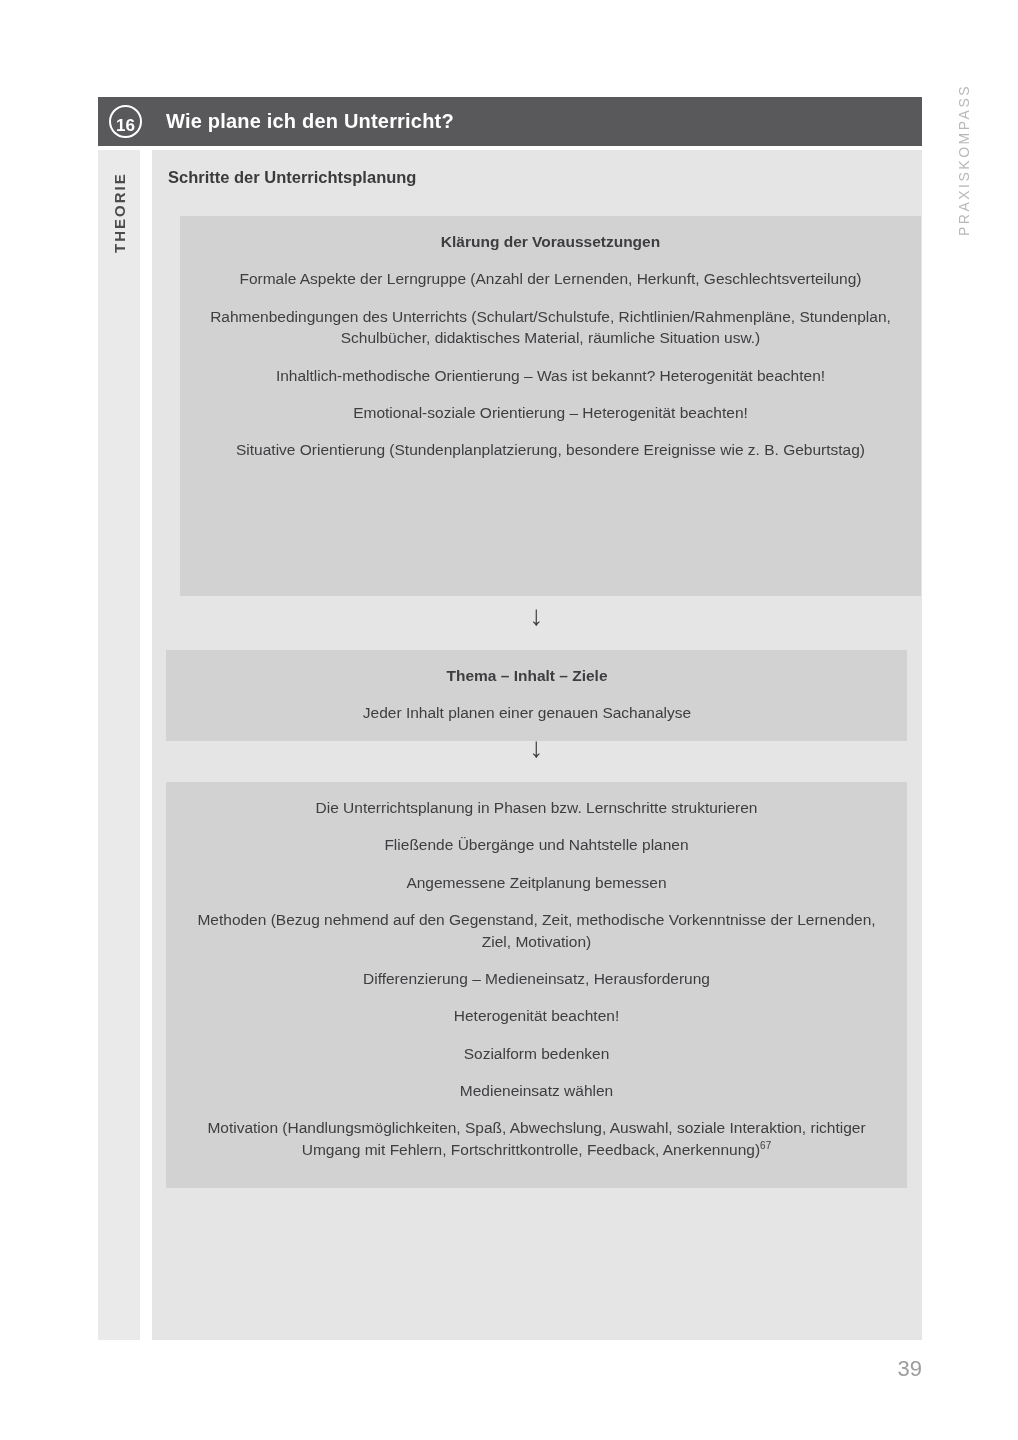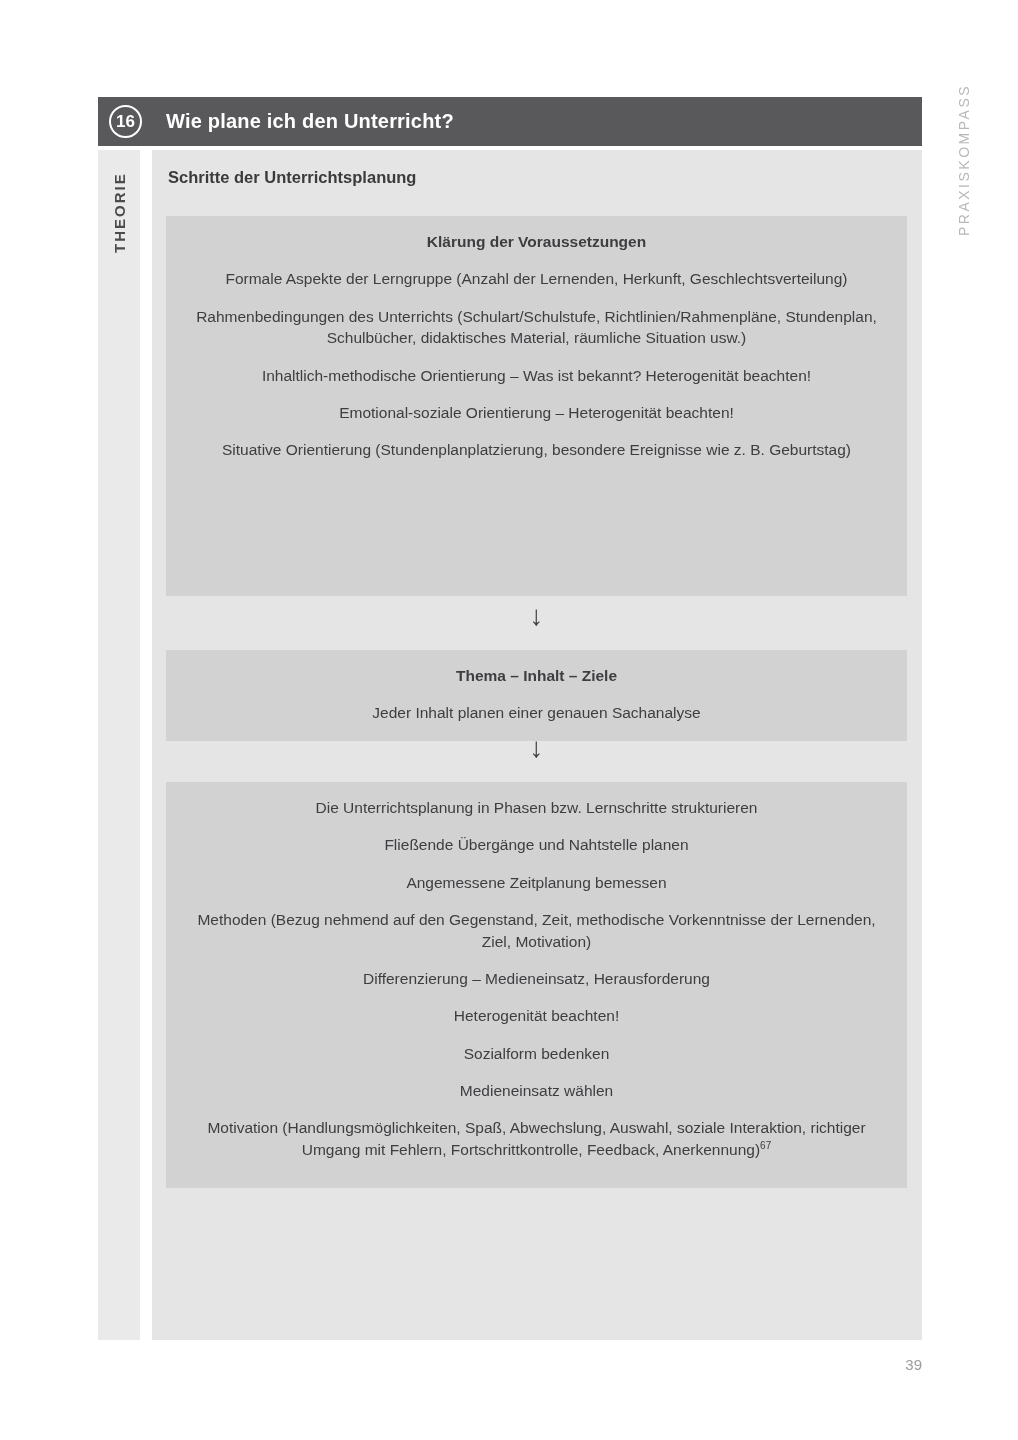--- a/index.html
+++ b/index.html
@@ -25,21 +25,21 @@
   }
   .chapter-badge {
     width: 33px; height: 33px;
     margin-left: 11px;
     border: 2px solid #ffffff;
     border-radius: 50%;
     color: #ffffff;
     font-weight: bold;
     font-size: 17px;
     display: flex;
-    align-items: center;
+    align-items: flex-end;
     justify-content: center;
     flex: 0 0 auto;
   }
   .header-title {
     margin-left: 24px;
     color: #ffffff;
     font-weight: bold;
     font-size: 20px;
     letter-spacing: 0.2px;
   }
@@ -107,22 +107,22 @@
     text-align: center;
     font-size: 15.5px;
     line-height: 1.38;
     padding: 13px 28px;
   }
   .flow-box p { margin: 16px 0; }
   .flow-box p:first-child { margin-top: 2px; }
   .flow-box p:last-child { margin-bottom: 4px; }
   .box-title { font-weight: bold; }
 
-  #box1 { top: 66px; min-height: 380px; }
-  #box2 { top: 500px; min-height: 82px; }
+  #box1 { top: 66px; min-height: 380px; margin-left: 14px; }
+  #box2 { top: 500px; min-height: 82px; padding-left: 9px; }
   #box3 { top: 632px; min-height: 406px; }
 
   .flow-arrow {
     position: absolute;
     left: 14px;
     width: 741px;
     text-align: center;
     font-size: 28px;
     font-weight: 600;
     color: #3f3f41;
@@ -145,21 +145,21 @@
     color: #3e3e40;
     padding-left: 16px;
     text-indent: -16px;
   }
 
   .page-number {
     position: absolute;
     left: 842px; top: 1356px;
     width: 80px;
     text-align: right;
-    font-size: 15px;
+    font-size: 22px;
     color: #9c9c9e;
   }
 </style>
 </head>
 <body>
 
 <div class="page">
 
   <div class="header-bar">
     <div class="chapter-badge">

